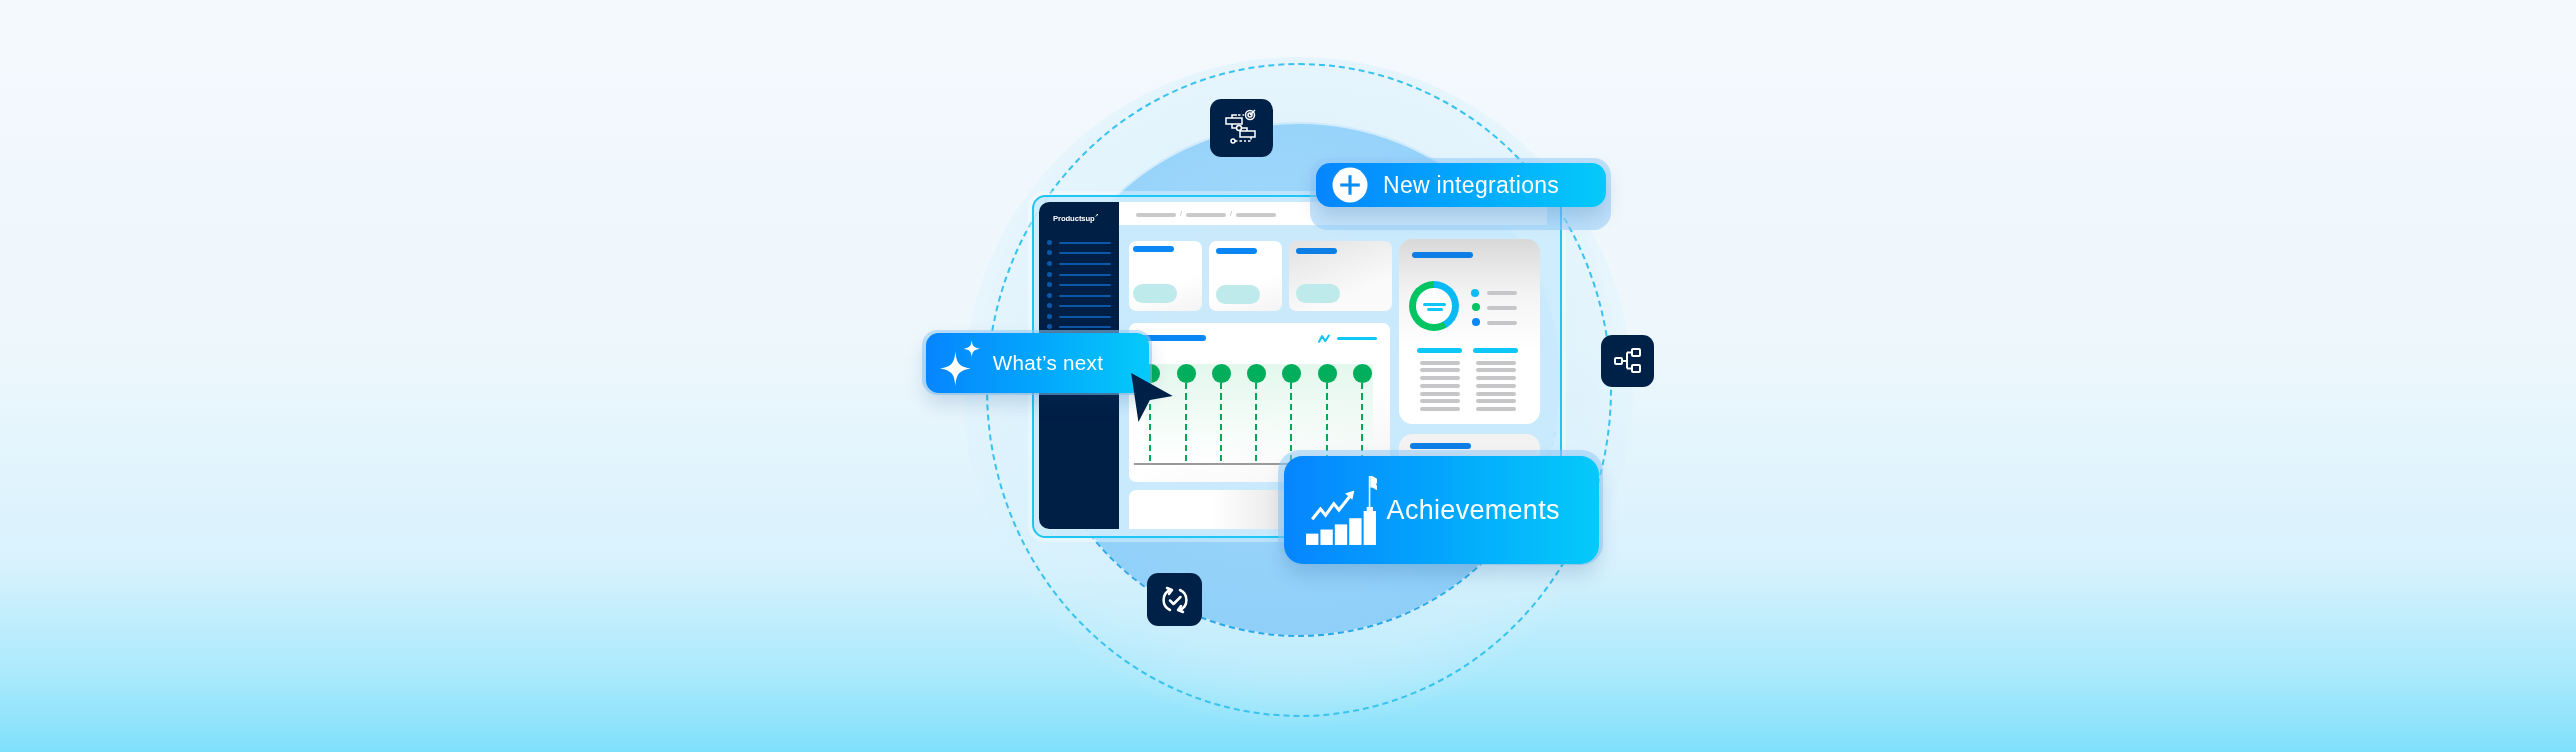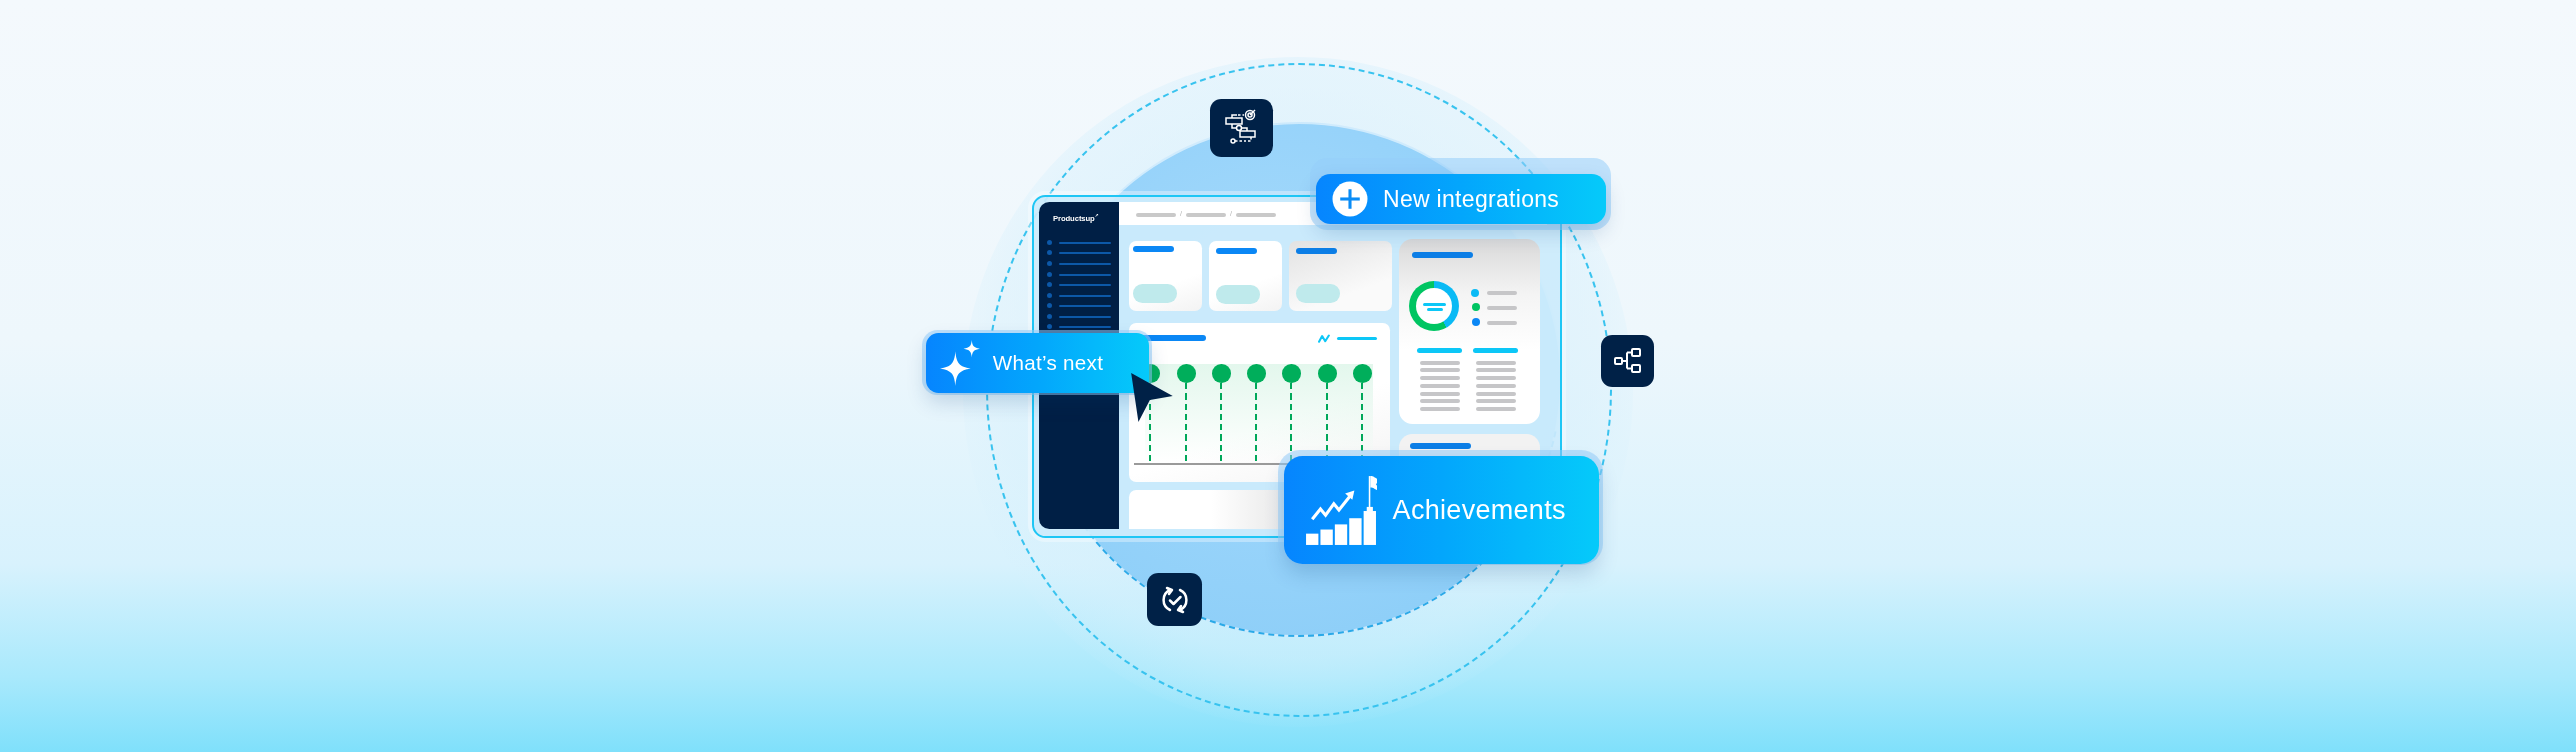--- a/index.html
+++ b/index.html
@@ -257,21 +257,21 @@
   <svg width="32" height="32" viewBox="0 0 64 64" fill="none" stroke="#fff" stroke-width="5" stroke-linecap="round">
     <path d="M22 12 A22 22 0 0 0 22 52"></path>
     <path d="M42 52 A22 22 0 0 0 42 12"></path>
     <path d="M16 8 L26 12 L20 20" fill="#fff" stroke-linejoin="round"></path>
     <path d="M48 56 L38 52 L44 44" fill="#fff" stroke-linejoin="round"></path>
     <path d="M22 33 L29 40 L43 26" stroke-linejoin="round"></path>
   </svg>
 </div>
 
 <div class="chip-halo" style="left:1310px;top:158px;width:301px;height:72px"></div>
-<div class="chip" style="left:1316px;top:174px;width:290px;height:50px">
+<div class="chip" style="left:1316px;top:163px;width:290px;height:44px">
   <svg style="margin-left:15.5px" width="36" height="36" viewBox="0 0 70 70">
     <circle cx="35" cy="35" r="34" fill="#fff"></circle>
     <rect x="32" y="16" width="6" height="38" fill="#0a8cf6"></rect>
     <rect x="16" y="32" width="38" height="6" fill="#0a8cf6"></rect>
   </svg>
   <span class="chip-label" style="margin-left:15.5px">New integrations</span>
 </div>
 
 <div class="chip-halo" style="left:922px;top:330px;width:230px;height:65px;border-radius:15.5px"></div>
 <div class="chip" style="left:926px;top:333px;width:223px;height:60px;border-radius:12.4px">
@@ -295,15 +295,15 @@
       <rect x="60" y="98" width="24" height="40"></rect>
       <rect x="88" y="86" width="24" height="52"></rect>
       <rect x="116" y="72" width="24" height="66"></rect>
       <rect x="122" y="64" width="12" height="8"></rect>
       <rect x="126" y="4" width="3" height="62"></rect>
       <path d="M129 4 C138 4 138 10 148 10 L140 20 L148 32 C138 32 138 26 129 26 Z"></path>
     </g>
     <polyline points="16,88 32,68 42,80 58,58 68,70 92,40" fill="none" stroke="#fff" stroke-width="6" stroke-linejoin="miter"></polyline>
     <path d="M80 38 L98 32 L94 50 Z" fill="#fff"></path>
   </svg>
-  <span class="chip-label" style="margin-left:16px;font-size:27px">Achievements</span>
+  <span class="chip-label" style="margin-left:10px;font-size:27px">Achievements</span>
 </div>
 
 
 </body></html>

